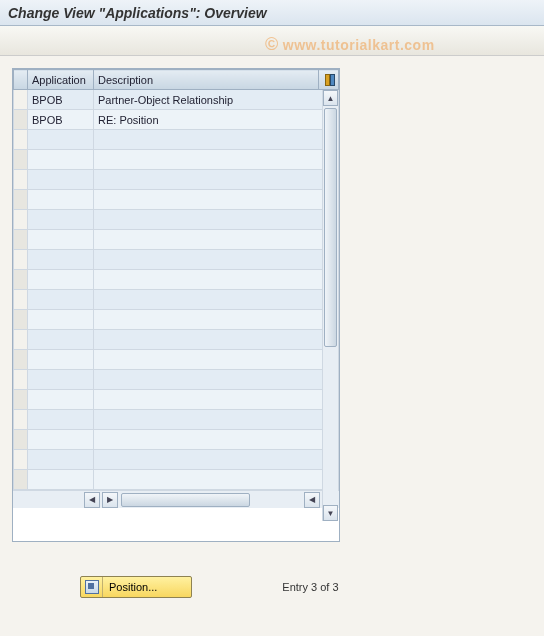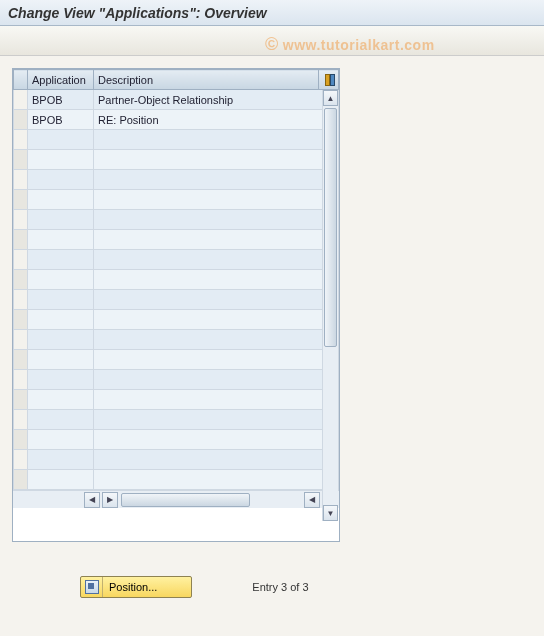--- a/index.html
+++ b/index.html
@@ -183,21 +183,21 @@
       background: linear-gradient(#f0f4f8,#cbd7e2);
       border: 1px solid #9fb0c2;
       border-radius: 2px;
     }
     .footer {
       position: absolute;
       left: 80px;
       bottom: 38px;
       display: flex;
       align-items: center;
-      gap: 60px;
+      gap: 90px;
       margin-top: 12px;
     }
     .position-btn {
       display: flex;
       align-items: center;
       height: 22px;
       border: 1px solid #8e8252;
       background: linear-gradient(#fff1a0,#f8d760);
       cursor: pointer;
       border-radius: 2px;

